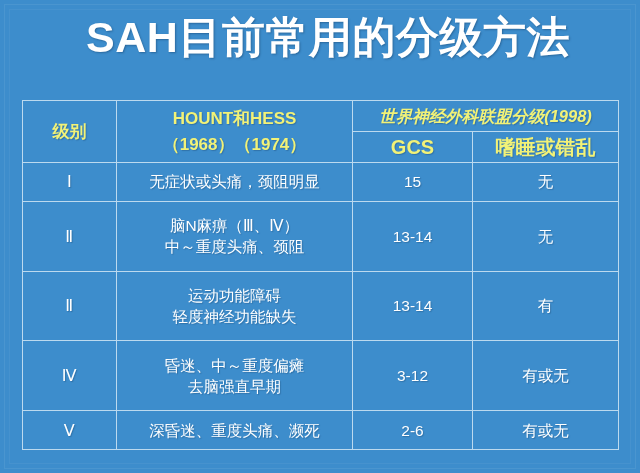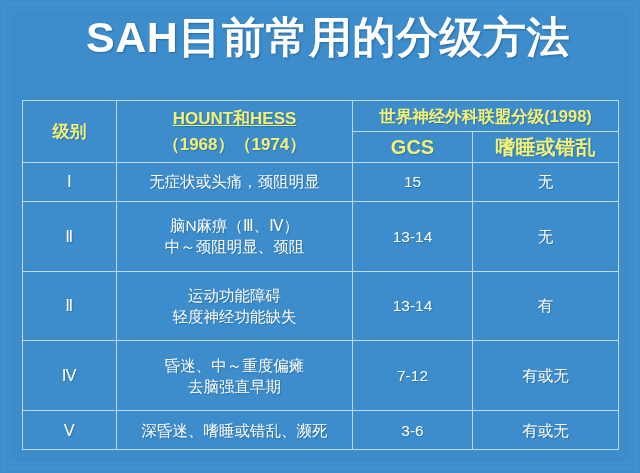--- a/index.html
+++ b/index.html
@@ -89,25 +89,26 @@
     font-size: 17px;
     font-weight: bold;
     line-height: 26px;
     text-shadow: 1px 1px 1px rgba(25,65,105,0.35);
   }
   th.head-hh {
     font-size: 17px;
   }
   th.head-top {
     font-size: 16.5px;
+    font-style: italic;
   }
   th.head-sub {
     font-size: 20px;
   }
-  .hh-line1 { display: block; text-decoration: underline; }
+  .hh-line1 { display: block; }
   .hh-line2 { display: block; }
 
   td.cell {
     color: #ffffff;
     font-size: 15.5px;
     line-height: 21px;
     text-shadow: 1px 1px 1px rgba(25,65,105,0.35);
   }
   td.cell-grade {
     font-size: 16px;
@@ -160,48 +161,48 @@
           <td class="cell cell-desc">
             <span class="desc-line">无症状或头痛，颈阻明显</span>
           </td>
           <td class="cell cell-gcs">15</td>
           <td class="cell cell-motor">无</td>
         </tr>
         <tr>
           <td class="cell cell-grade">Ⅱ</td>
           <td class="cell cell-desc">
             <span class="desc-line">脑N麻痹（Ⅲ、Ⅳ）</span>
-            <span class="desc-line">中～颈阻明显、颈阻</span>
+            <span class="desc-line">中～重度头痛、颈阻</span>
           </td>
           <td class="cell cell-gcs">13-14</td>
           <td class="cell cell-motor">无</td>
         </tr>
         <tr>
           <td class="cell cell-grade">Ⅱ</td>
           <td class="cell cell-desc">
             <span class="desc-line">运动功能障碍</span>
             <span class="desc-line">轻度神经功能缺失</span>
           </td>
           <td class="cell cell-gcs">13-14</td>
           <td class="cell cell-motor">有</td>
         </tr>
         <tr>
           <td class="cell cell-grade">Ⅳ</td>
           <td class="cell cell-desc">
             <span class="desc-line">昏迷、中～重度偏瘫</span>
             <span class="desc-line">去脑强直早期</span>
           </td>
-          <td class="cell cell-gcs">7-12</td>
+          <td class="cell cell-gcs">3-12</td>
           <td class="cell cell-motor">有或无</td>
         </tr>
         <tr>
           <td class="cell cell-grade">Ⅴ</td>
           <td class="cell cell-desc">
-            <span class="desc-line">深昏迷、嗜睡或错乱、濒死</span>
-          </td>
-          <td class="cell cell-gcs">3-6</td>
+            <span class="desc-line">深昏迷、重度头痛、濒死</span>
+          </td>
+          <td class="cell cell-gcs">2-6</td>
           <td class="cell cell-motor">有或无</td>
         </tr>
       </tbody>
     </table>
   </div>
 
 </div>
 
 </body></html>

